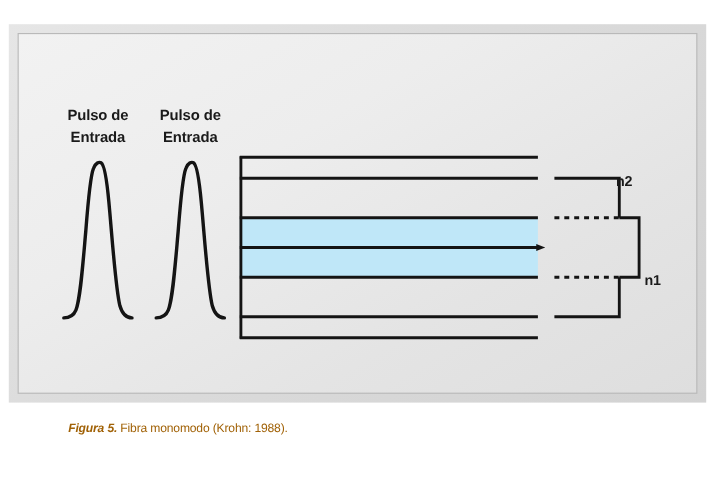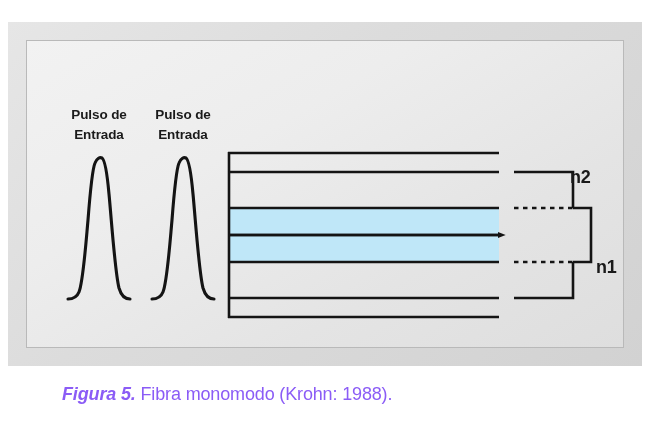--- a/index.html
+++ b/index.html
@@ -17,21 +17,21 @@
 
   
   #figure-frame {
     position: absolute;
     left: 8px;
     top: 22px;
     width: 634px;
     height: 344px;
     box-sizing: border-box;
     background: linear-gradient(135deg, #e6e6e6 0%, #dcdcdc 40%, #d2d2d2 100%);
-    padding: 18px;
+    padding: 8px;
   }
   #figure-inner {
     position: relative;
     width: 100%;
     height: 100%;
     box-sizing: border-box;
     border: 1px solid #b9b9b9;
     background: linear-gradient(150deg, #f2f2f2 0%, #ededed 35%, #e4e4e4 70%, #dedede 100%);
     overflow: hidden;
   }
@@ -74,36 +74,36 @@
     position: absolute;
     left: 0; top: 0;
     width: 618px;
     height: 328px;
     overflow: visible;
   }
 
   
   .index-label {
     position: absolute;
-    font-size: 18px;
+    font-size: 13px;
     font-weight: bold;
     color: #1a1a1a;
     letter-spacing: -0.2px;
     text-align: center;
   }
   #index-label-n2 { left: 543px; top: 126px; }
   #index-label-n1 { left: 569px; top: 172px; margin-top: 44px; }
 
   
   #caption {
     position: absolute;
     left: 62px;
     top: 384px;
-    font-size: 18px;
-    color: #8b5cf6;
+    font-size: 11px;
+    color: #a16207;
     letter-spacing: -0.15px;
     white-space: nowrap;
   }
   #caption .cap-em {
     font-style: italic;
     font-weight: bold;
   }
   #caption .cap-rest {
     font-style: normal;
     font-weight: normal;

